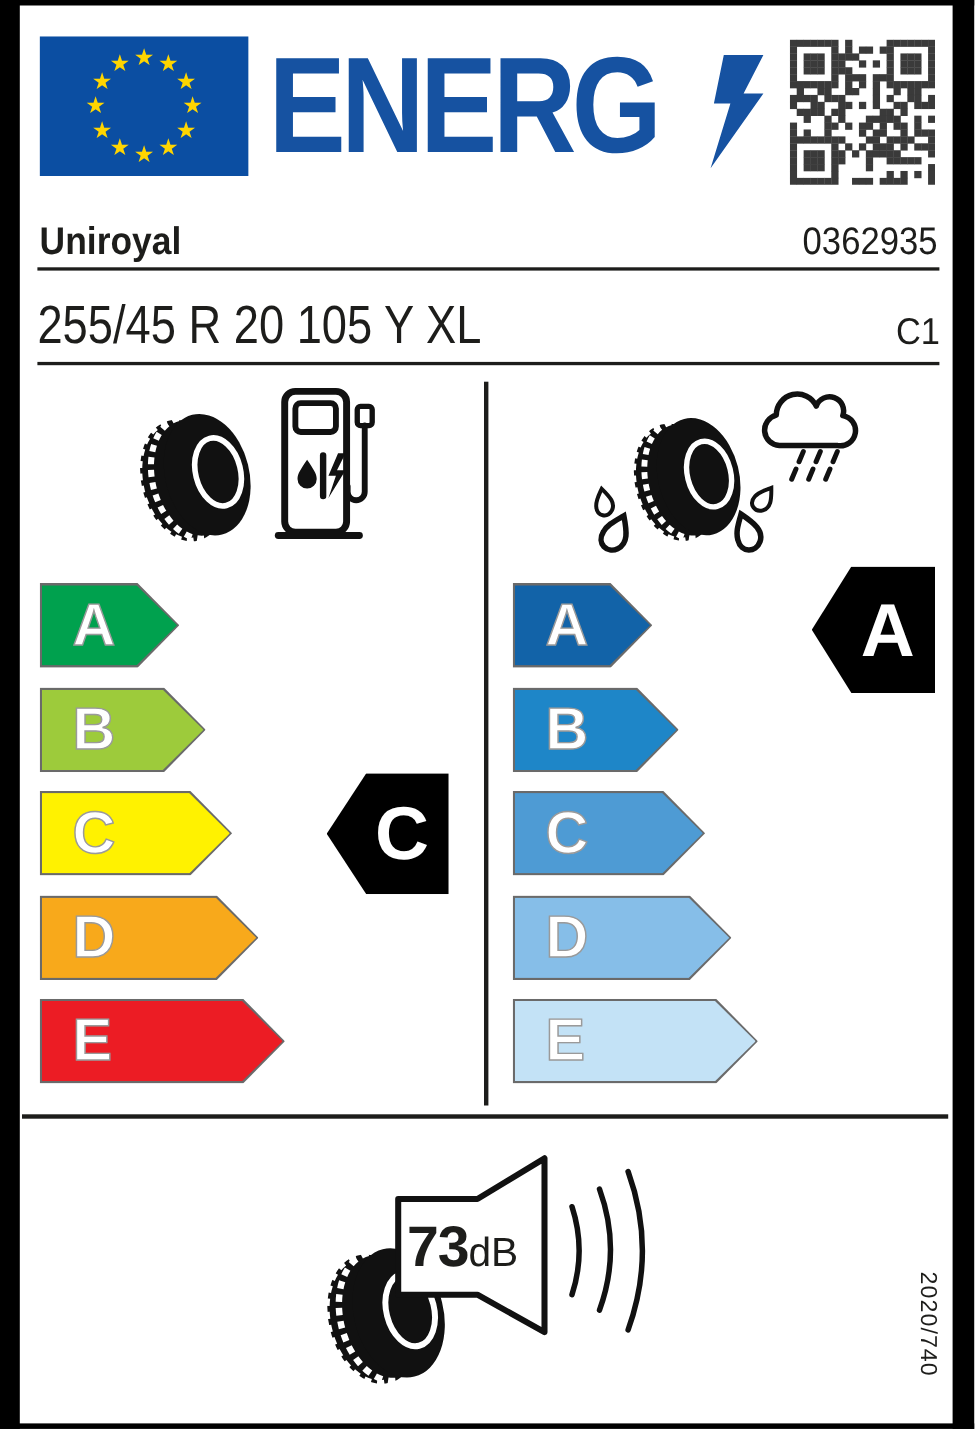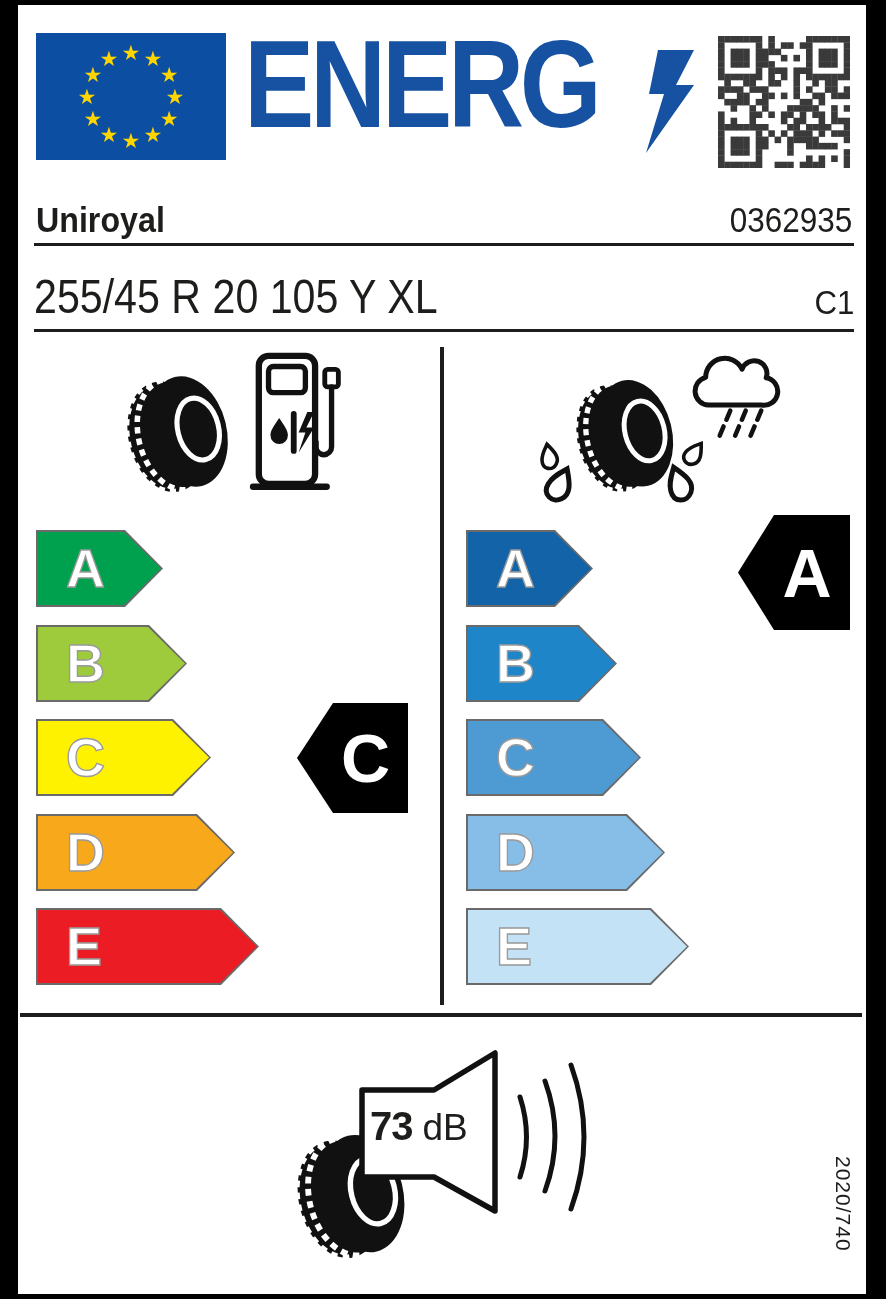--- a/index.html
+++ b/index.html
@@ -12,21 +12,21 @@
   .frame-bottom{left:0;top:1294px;width:886px;height:5px;}
 
   .hr{position:absolute;background:#1d1d1b;}
   .hr1{left:34px;top:243px;width:820px;height:3px;}
   .hr2{left:34px;top:329px;width:820px;height:3px;}
   .hr3{left:20px;top:1013px;width:842px;height:4px;}
   .vdiv{position:absolute;left:440px;top:347px;width:4px;height:658px;background:#1d1d1b;}
 
   .eu-flag{position:absolute;left:36px;top:33px;width:190px;height:127px;}
 
-  .energy-logo{position:absolute;left:244px;top:28px;height:112px;display:flex;align-items:center;}
+  .energy-logo{position:absolute;left:244px;top:40px;height:112px;display:flex;align-items:center;}
   .energy-logo-text{font-size:124px;font-weight:700;letter-spacing:-5px;
                     transform:scaleX(.85);transform-origin:left center;white-space:nowrap;}
   .bolt{position:absolute;left:636px;top:50px;}
 
   .qr{position:absolute;left:718px;top:36px;width:132px;height:132px;}
 
   .brand{position:absolute;left:36px;top:200px;font-size:35px;font-weight:700;
          transform:scaleX(.92);transform-origin:left top;}
   .label-id{position:absolute;right:34px;top:200px;font-size:35px;
             transform:scaleX(.9);transform-origin:right top;}
@@ -53,22 +53,22 @@
          color:#fff;-webkit-text-stroke:1.3px #9a9a9a;text-shadow:0 0 1px #9a9a9a;}
 
   .indicator{position:absolute;background:#000;color:#fff;
          clip-path:polygon(0 50%, 36px 0, 100% 0, 100% 100%, 36px 100%);
          display:flex;align-items:center;justify-content:center;}
   .indicator span{font-size:68px;font-weight:700;margin-left:26px;}
   .indicator-fuel{left:297px;top:703px;width:111px;height:110px;}
   .indicator-wet{left:738px;top:515px;width:112px;height:115px;}
 
   .noise-db{position:absolute;left:370px;top:1104px;white-space:nowrap;}
-  .noise-db .val{font-size:40px;font-weight:700;letter-spacing:-1px;}
-  .noise-db .unit{font-size:37px;margin-left:10px;}
+  .noise-db .val{font-size:52px;font-weight:700;letter-spacing:-1px;}
+  .noise-db .unit{font-size:37px;}
   .noise-classes{position:absolute;left:408px;top:1204px;white-space:nowrap;}
   .noise-class{font-size:42px;letter-spacing:1px;}
   .noise-class.rated{font-size:58px;font-weight:700;}
 
   .regulation{position:absolute;left:831px;top:1156px;font-size:21px;letter-spacing:1px;
               writing-mode:vertical-rl;}
 </style>
 </head>
 <body>
 

